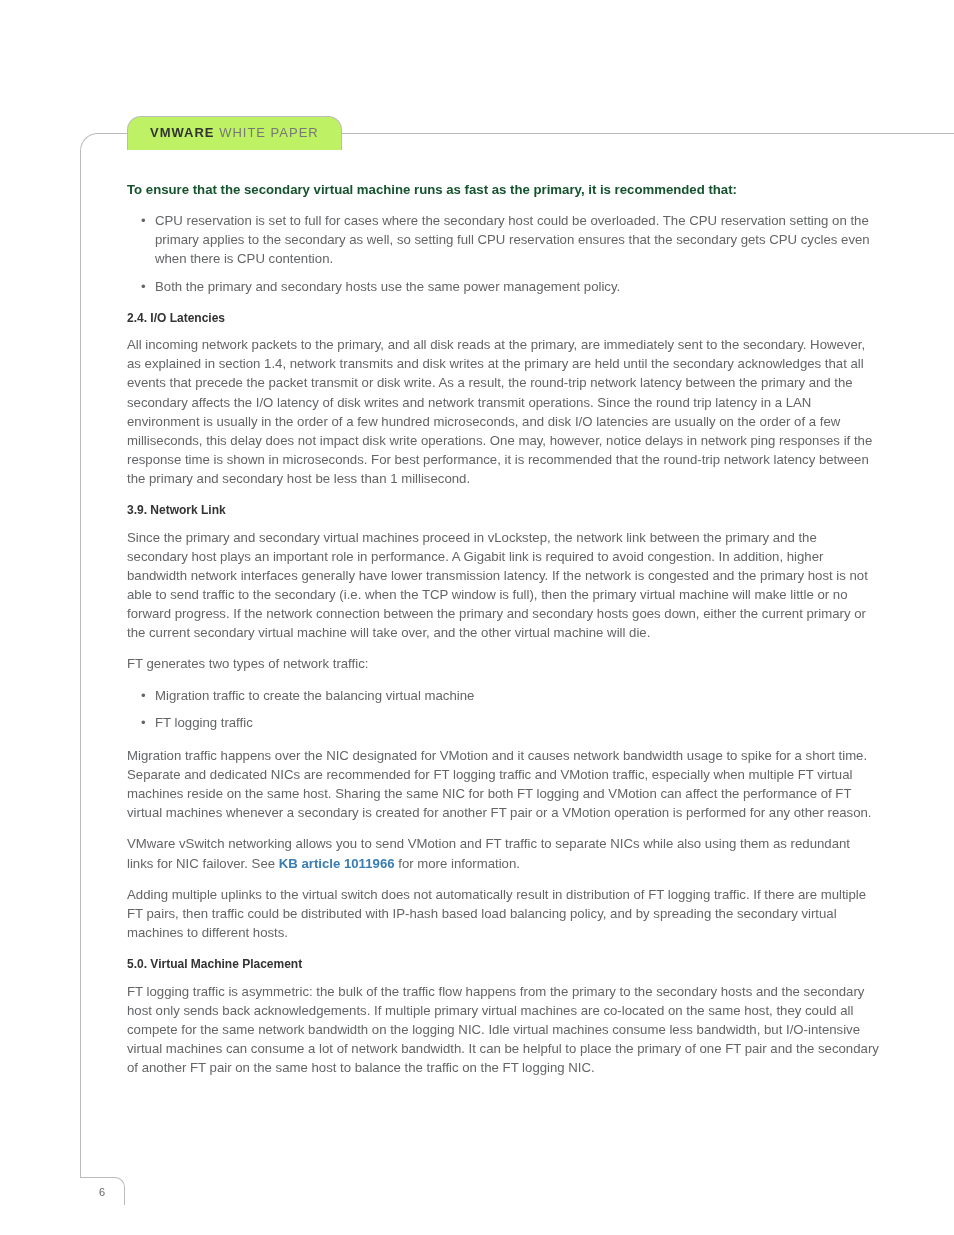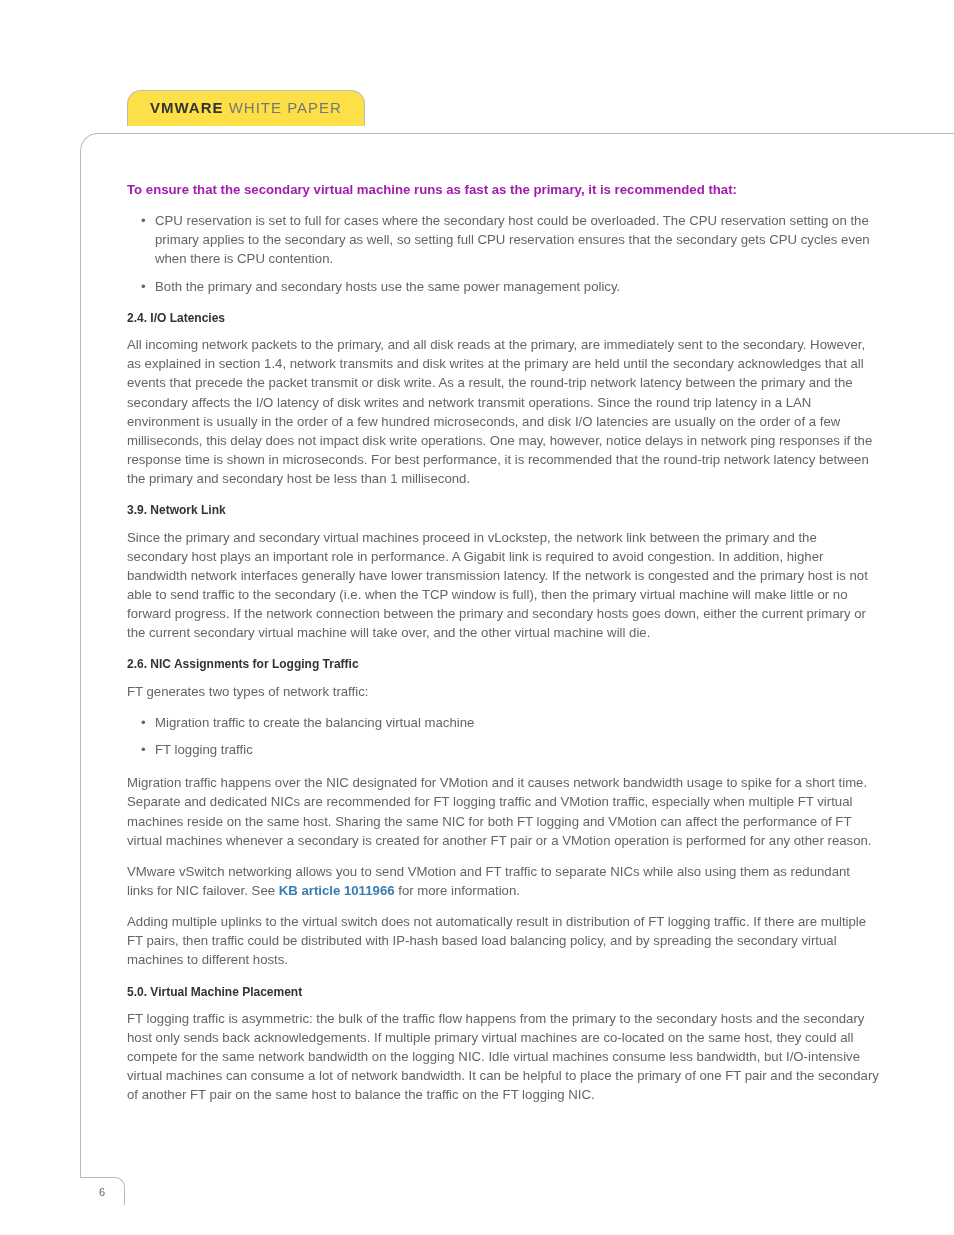--- a/index.html
+++ b/index.html
@@ -6,29 +6,29 @@
   body {
     font-family: "Myriad Pro", "Segoe UI", "Helvetica Neue", Arial, sans-serif;
     background: #fff;
     width: 954px;
     height: 1235px;
     position: relative;
     color: #58595b;
   }
   .header-tab {
     position: absolute;
-    top: 90px;
+    top: 116px;
     left: 127px;
     border: 1px solid #bbb;
     border-bottom: none;
     border-radius: 14px 14px 0 0;
     padding: 8px 22px 10px 22px;
-    font-size: 15px;
+    font-size: 13px;
     letter-spacing: 1px;
-    background: #fde047;
+    background: #bef264;
     z-index: 2;
   }
   .header-tab .bold { font-weight: 700; color: #333; }
   .header-tab .light { font-weight: 400; color: #777; }
   .page-frame {
     position: absolute;
     top: 133px;
     left: 80px;
     right: 0;
     bottom: 30px;
@@ -40,21 +40,21 @@
   .content {
     position: absolute;
     top: 180px;
     left: 127px;
     right: 75px;
     font-size: 13.2px;
     line-height: 1.45;
     color: #646567;
   }
   .content p { margin-bottom: 12px; }
-  .intro-bold { font-weight: 700; color: #a21caf; margin-bottom: 10px; }
+  .intro-bold { font-weight: 700; color: #14532d; margin-bottom: 10px; }
   .content ul { list-style: none; margin-bottom: 14px; }
   .content ul li {
     position: relative;
     padding-left: 14px;
     margin-left: 14px;
     margin-bottom: 8px;
   }
   .content ul li::before {
     content: "•";
     position: absolute;
@@ -105,21 +105,20 @@
     <li>CPU reservation is set to full for cases where the secondary host could be overloaded. The CPU reservation setting on the primary applies to the secondary as well, so setting full CPU reservation ensures that the secondary gets CPU cycles even when there is CPU contention.</li>
     <li>Both the primary and secondary hosts use the same power management policy.</li>
   </ul>
 
   <h3>2.4. I/O Latencies</h3>
   <p>All incoming network packets to the primary, and all disk reads at the primary, are immediately sent to the secondary. However, as explained in section 1.4, network transmits and disk writes at the primary are held until the secondary acknowledges that all events that precede the packet transmit or disk write. As a result, the round-trip network latency between the primary and the secondary affects the I/O latency of disk writes and network transmit operations. Since the round trip latency in a LAN environment is usually in the order of a few hundred microseconds, and disk I/O latencies are usually on the order of a few milliseconds, this delay does not impact disk write operations. One may, however, notice delays in network ping responses if the response time is shown in microseconds. For best performance, it is recommended that the round-trip network latency between the primary and secondary host be less than 1 millisecond.</p>
 
   <h3>3.9. Network Link</h3>
   <p>Since the primary and secondary virtual machines proceed in vLockstep, the network link between the primary and the secondary host plays an important role in performance. A Gigabit link is required to avoid congestion. In addition, higher bandwidth network interfaces generally have lower transmission latency. If the network is congested and the primary host is not able to send traffic to the secondary (i.e. when the TCP window is full), then the primary virtual machine will make little or no forward progress. If the network connection between the primary and secondary hosts goes down, either the current primary or the current secondary virtual machine will take over, and the other virtual machine will die.</p>
 
-  <h3>2.6. NIC Assignments for Logging Traffic</h3>
   <p>FT generates two types of network traffic:</p>
   <ul>
     <li>Migration traffic to create the balancing virtual machine</li>
     <li>FT logging traffic</li>
   </ul>
   <p>Migration traffic happens over the NIC designated for VMotion and it causes network bandwidth usage to spike for a short time. Separate and dedicated NICs are recommended for FT logging traffic and VMotion traffic, especially when multiple FT virtual machines reside on the same host. Sharing the same NIC for both FT logging and VMotion can affect the performance of FT virtual machines whenever a secondary is created for another FT pair or a VMotion operation is performed for any other reason.</p>
   <p>
     <span>VMware vSwitch networking allows you to send VMotion and FT traffic to separate NICs while also using them as redundant links for NIC failover. See </span><span class="link">KB article 1011966</span><span> for more information.</span>
   </p>
   <p>Adding multiple uplinks to the virtual switch does not automatically result in distribution of FT logging traffic. If there are multiple FT pairs, then traffic could be distributed with IP-hash based load balancing policy, and by spreading the secondary virtual machines to different hosts.</p>

